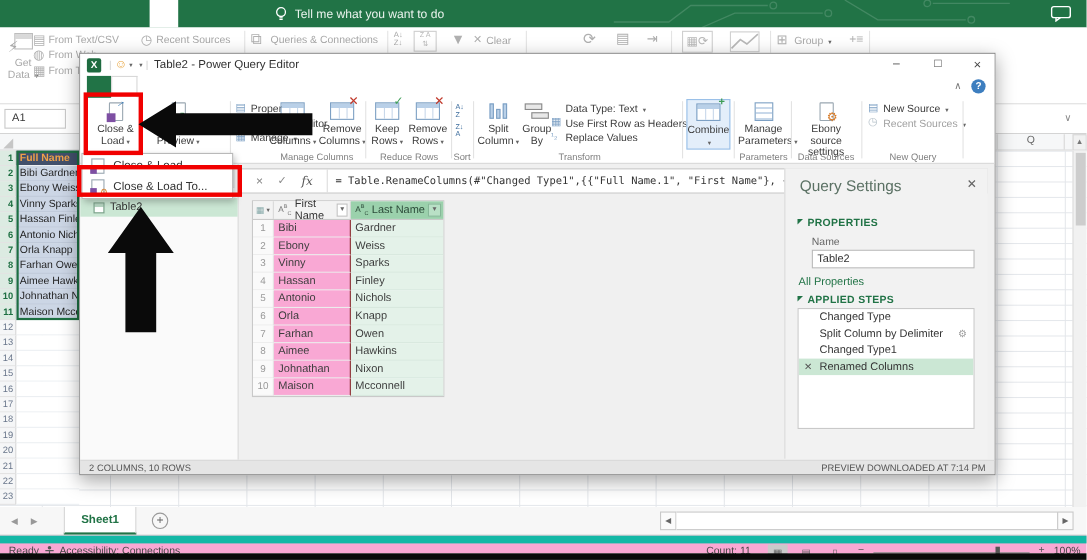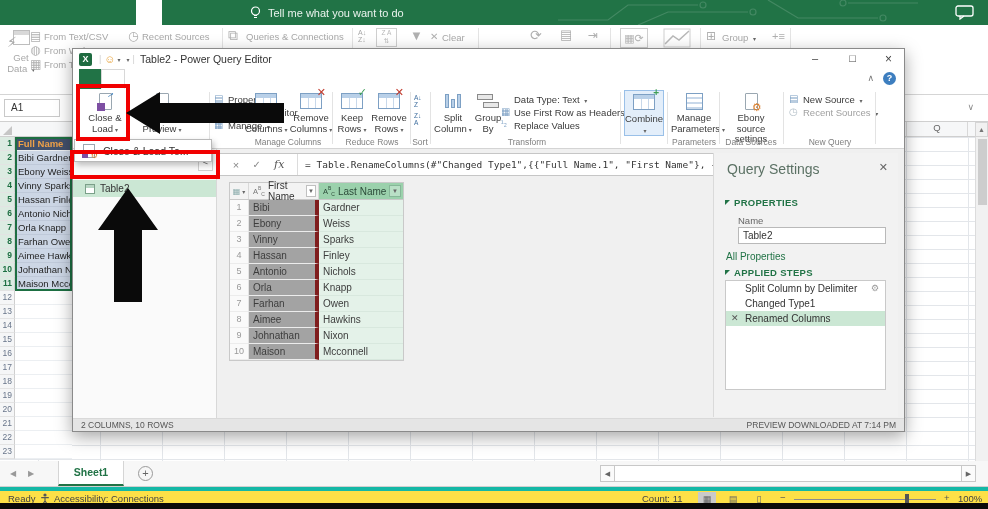--- a/index.html
+++ b/index.html
@@ -45,21 +45,21 @@
   .xl-vthumb{position:absolute;left:2px;top:2px;width:9px;height:66px;background:#cdcdcd}
   .scrollbtn{position:absolute;background:#f1f1f1;border:1px solid #d5d5d5;color:#777;font-size:7px;text-align:center}
 
   
   .xl-sheetbar{position:absolute;left:0;top:461px;width:988px;height:26px;background:#f7f7f7;border-bottom:1px solid #d0d0d0}
   .sheettab{position:absolute;left:58px;top:0;width:66px;height:25px;background:#fff;border-left:1px solid #d5d5d5;border-right:1px solid #d5d5d5;border-bottom:2px solid #217346;color:#217346;font-weight:bold;font-size:10.5px;text-align:center;line-height:23px}
   .addsheet{position:absolute;left:138px;top:5px;width:15px;height:15px;border:1px solid #9a9a9a;border-radius:50%;color:#666;font-size:11px;line-height:13px;text-align:center}
   .hscroll{position:absolute;left:600px;top:4px;width:376px;height:17px;display:flex}
   .hs-btn{width:15px;height:17px;border:1px solid #c8c8c8;background:#fbfbfb;color:#666;font-size:7px;text-align:center;line-height:16px}
   .hs-track{flex:1;border:1px solid #c8c8c8;border-left:none;border-right:none;background:#fff}
-  .xl-statusbar{position:absolute;left:0;top:487px;width:988px;height:16px;background:#fde047;border-top:4px solid #14b8a6;font-size:9.5px;color:#444}
+  .xl-statusbar{position:absolute;left:0;top:487px;width:988px;height:16px;background:#f9a8d4;border-top:7px solid #14b8a6;font-size:9.5px;color:#444}
   .viewbtn{position:absolute;top:1px;width:18px;height:14px;text-align:center;font-size:9px;color:#666;line-height:14px}
   .viewbtn.active{background:#cacaca}
   .zoomtrack{position:absolute;top:8px;height:1px;background:#8c8c8c}
   .zoomthumb{position:absolute;top:3px;width:4px;height:11px;background:#555}
   .blackstrip{position:absolute;left:0;top:503px;width:988px;height:6px;background:#0a0a0a}
 
   
   .pq-window{position:absolute;left:72px;top:48px;width:833px;height:384px;background:#fff;border:1px solid #8a8a8a;box-shadow:0 5px 16px rgba(0,0,0,.35);z-index:10}
   .pq-titlebar{position:absolute;left:0;top:0;right:0;height:20px;background:#fff;display:flex;align-items:center;font-size:10.5px;color:#333}
   .xllogo{width:13px;height:13px;background:#1e6b40;border-radius:2px;color:#fff;font-weight:bold;font-size:9px;text-align:center;line-height:13px;margin:0 4px 0 6px}
@@ -118,21 +118,21 @@
   .pt-corner{width:19px;border-right:1px solid #d9d9d9;display:flex;align-items:center;justify-content:center;color:#8aa;font-size:8px}
   .pt-h{display:flex;align-items:center;padding:0 2px 0 4px;border-right:1px solid #d9d9d9}
   .pt-h.first{width:70px}
   .pt-h.last{width:84px;background:#9bd1ac;color:#2b4a38;border-right:none}
   .abc{font-size:7.5px;color:#777;margin-right:3px;line-height:7px}
   .abc sup{font-size:5px}.abc sub{font-size:5px}
   .fbtn{margin-left:auto;width:12px;height:12px;border:1px solid #c0c0c0;background:#fff;color:#666;font-size:6px;text-align:center;line-height:11px}
   .pt-h.last .fbtn{background:#b9e0c6;border-color:#86b898}
   .pt-row{display:flex;height:16px;font-size:10px;color:#3d3d3d}
   .pt-row .rn{width:19px;background:#fafafa;color:#999;font-size:9px;text-align:center;line-height:15px;border-right:1px solid #e4e4e4;border-bottom:1px solid #ececec}
-  .pt-row .c1{width:70px;padding:0 4px;line-height:15px;border-right:4px solid #7f1d1d;border-bottom:1px solid #ececec;background:#a3a3a3}
+  .pt-row .c1{width:70px;padding:0 4px;line-height:15px;border-right:1px solid #7f1d1d;border-bottom:1px solid #ececec;background:#f9a8d4}
   .pt-row .c2{width:84px;padding:0 4px;line-height:15px;border-bottom:1px solid #d8e8de;background:#e4f2e9}
 
   
   .pq-settings{position:absolute;left:640px;top:4px;right:6px;bottom:1px;background:#f2f2f2;border-left:1px solid #dadada}
   .qs-title{position:absolute;left:13px;top:8px;font-size:14px;color:#5b7164}
   .qs-x{position:absolute;right:10px;top:8px;color:#666;font-size:11px}
   .qs-h{position:absolute;left:11px;font-size:9.5px;font-weight:bold;color:#217346;letter-spacing:.3px}
   .tri{display:inline-block;width:0;height:0;border-top:5px solid #217346;border-right:5px solid transparent;margin-right:4px;vertical-align:1px}
   .qs-lbl{position:absolute;left:24px;font-size:9.5px;color:#666}
   .qs-input{position:absolute;left:24px;right:12px;height:17px;border:1px solid #b9b9b9;background:#fff;font-size:10px;color:#333;padding:0 4px;font-family:"Liberation Sans",sans-serif}
@@ -668,20 +668,25 @@
         <div class="qs-x">✕</div>
         <div class="qs-h" style="top:44px"><span class="tri"></span><span>PROPERTIES</span></div>
         <div class="qs-lbl" style="top:62px">Name</div>
         <input class="qs-input" style="top: 74px;" readonly="" value="Table2">
         <div class="qs-link" style="top:98px">All Properties</div>
         <div class="qs-h" style="top:114px"><span class="tri"></span><span>APPLIED STEPS</span></div>
         <div class="steps">
 
             <div class="step">
             
+            <span>Changed Type</span>
+            
+          </div>
+            <div class="step">
+            
             <span>Split Column by Delimiter</span>
             <span class="sgear">⚙</span>
           </div>
             <div class="step">
             
             <span>Changed Type1</span>
             
           </div>
             <div class="step selected">
             <span class="delx">✕</span>
@@ -693,20 +698,27 @@
     </div>
 
     <div class="pq-statusbar">
       <span style="position:absolute;left:8px">2 COLUMNS, 10 ROWS</span>
       <span style="position:absolute;right:8px">PREVIEW DOWNLOADED AT 7:14 PM</span>
     </div>
   </div>
 
   <div class="pq-menu">
 
+  <div class="pq-menu-item">
+      <span class="mi-icon">
+        <span class="disk"></span>
+
+      </span>
+      <span>Close &amp; Load</span>
+    </div>
       <div class="pq-menu-item">
       <span class="mi-icon">
         <span class="disk"></span>
         <span class="mi-gear">⚙</span>
       </span>
       <span>Close &amp; Load To...</span>
     </div>
     </div>
 
   <div class="redbox" style="left:76px;top:84px;width:54px;height:57px"></div>

